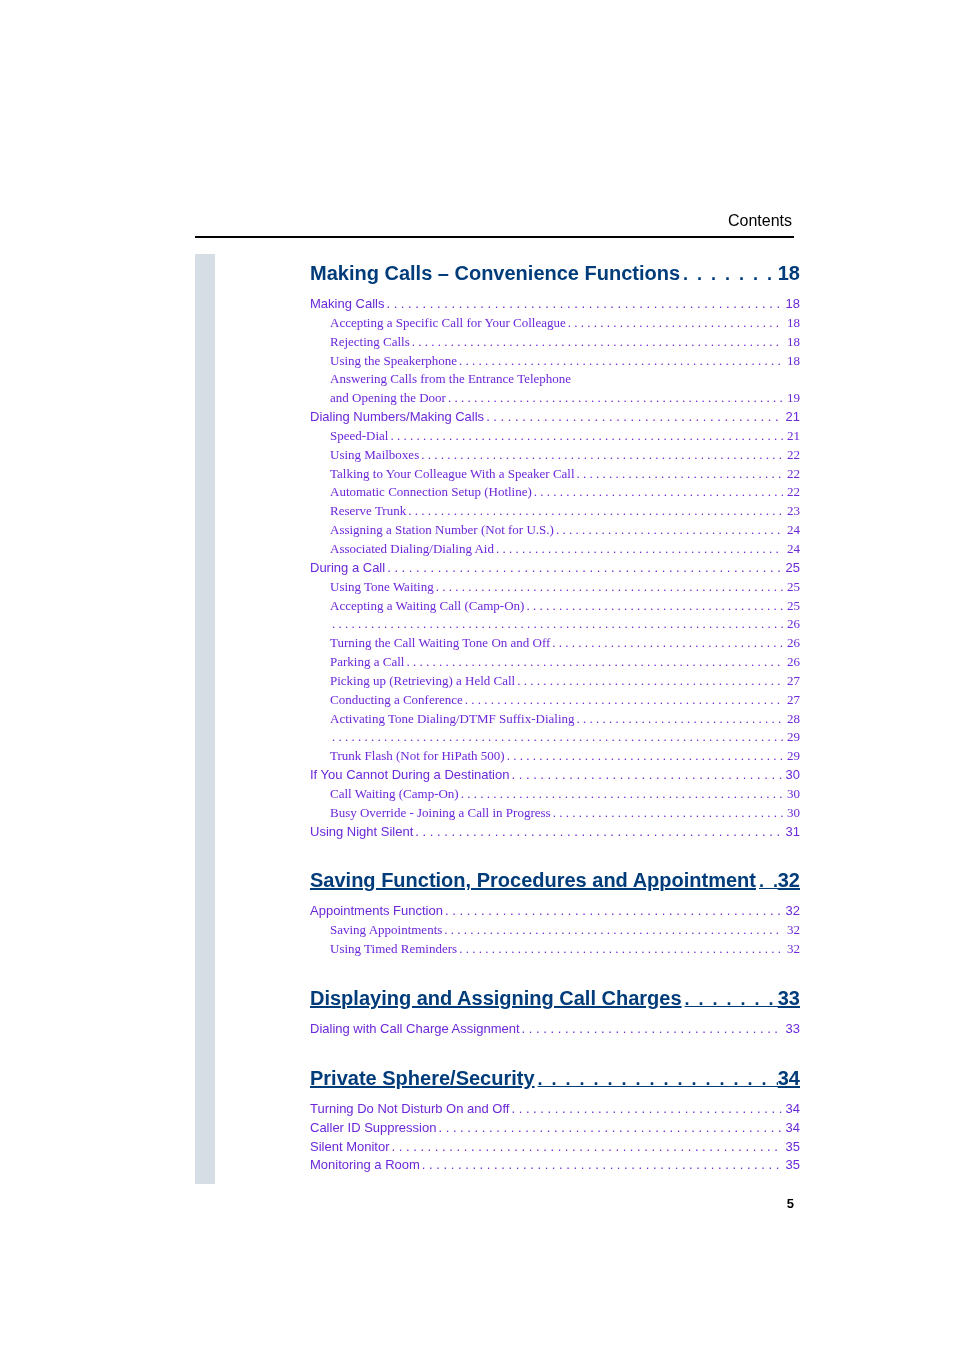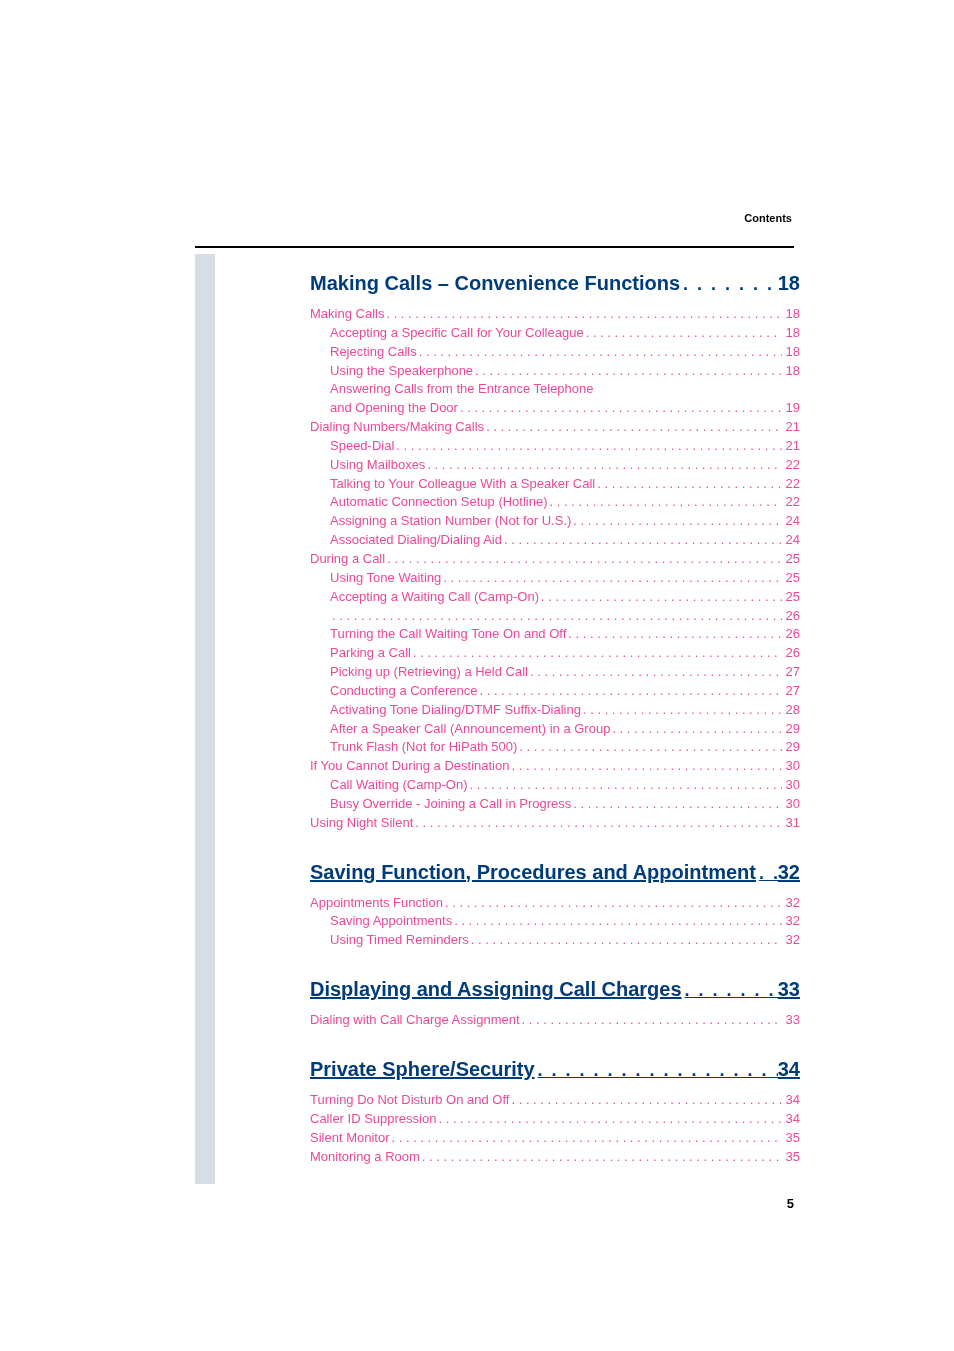--- a/index.html
+++ b/index.html
@@ -13,24 +13,24 @@
   .page {
     position: absolute;
     left: 0;
     right: 0;
     top: 0;
     bottom: 0;
     padding: 212px 160px 0 195px;
   }
   .header-label {
     text-align: right;
-    font-size: 11px;
-    font-weight: bold;
+    font-size: 16px;
+    font-weight: normal;
     color: #000;
-    margin-bottom: 22px;
+    margin-bottom: 6px;
     padding-right: 2px;
   }
   .header-rule {
     border: none;
     border-top: 2px solid #000;
     margin-bottom: 24px;
   }
   .sidebar {
     position: absolute;
     left: 195px;
@@ -62,37 +62,37 @@
   .section-title .dots::after {
     content: ". . . . . . . . . . . . . . . . . . . . . . . . . . . . . . . . . . . . . . . . . . . . . . . . . . . . . . . . . . . . . . . . . . . . . . . . . . . . . . . . . . . . . . . . . . . . . . . . . . . . . . . . . . . . . . . . . . . . . . . . . . . . . . . . . . . . . . . . . . . .";
   }
   .section-title .page-no { flex: 0 0 auto; font-size: 20px; }
   .section-title.first { font-size: 20px; margin-top: 8px; }
   .section-title.later { font-size: 20px; margin-top: 28px; text-decoration: underline; }
   .toc-line {
     display: flex;
     align-items: flex-start;
     font-size: 13px;
-    color: #ec4899;
+    color: #6d28d9;
     line-height: 1.45;
     white-space: nowrap;
   }
   .toc-line .label { flex: 0 0 auto; }
   .toc-line .dots {
     flex: 1 1 auto;
     overflow: hidden;
     padding: 0 2px;
   }
   .toc-line .dots::after {
     content: " . . . . . . . . . . . . . . . . . . . . . . . . . . . . . . . . . . . . . . . . . . . . . . . . . . . . . . . . . . . . . . . . . . . . . . . . . . . . . . . . . . . . . . . . . . . . . . . . . . . . . . . . . . . . . . . . . . . . . . . . . . . . . . . . . . . . . . . . . . . .";
   }
   .toc-line .pg { flex: 0 0 auto; padding-left: 4px; }
   .toc-line.no-dots .dots::after { content: ""; }
   .indent-0 { padding-left: 0; }
-  .indent-1 { padding-left: 20px; }
+  .indent-1 { padding-left: 20px; font-family: Liberation Serif, serif; }
   .page-number {
     position: absolute;
     right: 160px;
     bottom: 140px;
     font-size: 13px;
     font-weight: bold;
   }
 </style>
 </head>
 <body>
@@ -160,20 +160,25 @@
           <span class="label">Talking to Your Colleague With a Speaker Call</span>
           <span class="dots"></span>
           <span class="pg">22</span>
         </div>
         <div class="toc-line indent-1">
           <span class="label">Automatic Connection Setup (Hotline)</span>
           <span class="dots"></span>
           <span class="pg">22</span>
         </div>
         <div class="toc-line indent-1">
+          <span class="label">Reserve Trunk</span>
+          <span class="dots"></span>
+          <span class="pg">23</span>
+        </div>
+        <div class="toc-line indent-1">
           <span class="label">Assigning a Station Number (Not for U.S.)</span>
           <span class="dots"></span>
           <span class="pg">24</span>
         </div>
         <div class="toc-line indent-1">
           <span class="label">Associated Dialing/Dialing Aid</span>
           <span class="dots"></span>
           <span class="pg">24</span>
         </div>
         <div class="toc-line indent-0">
@@ -214,21 +219,20 @@
           <span class="label">Conducting a Conference</span>
           <span class="dots"></span>
           <span class="pg">27</span>
         </div>
         <div class="toc-line indent-1">
           <span class="label">Activating Tone Dialing/DTMF Suffix-Dialing</span>
           <span class="dots"></span>
           <span class="pg">28</span>
         </div>
         <div class="toc-line indent-1">
-          <span class="label">After a Speaker Call (Announcement) in a Group</span>
           <span class="dots"></span>
           <span class="pg">29</span>
         </div>
         <div class="toc-line indent-1">
           <span class="label">Trunk Flash (Not for HiPath 500)</span>
           <span class="dots"></span>
           <span class="pg">29</span>
         </div>
         <div class="toc-line indent-0">
           <span class="label">If You Cannot During a Destination</span>

